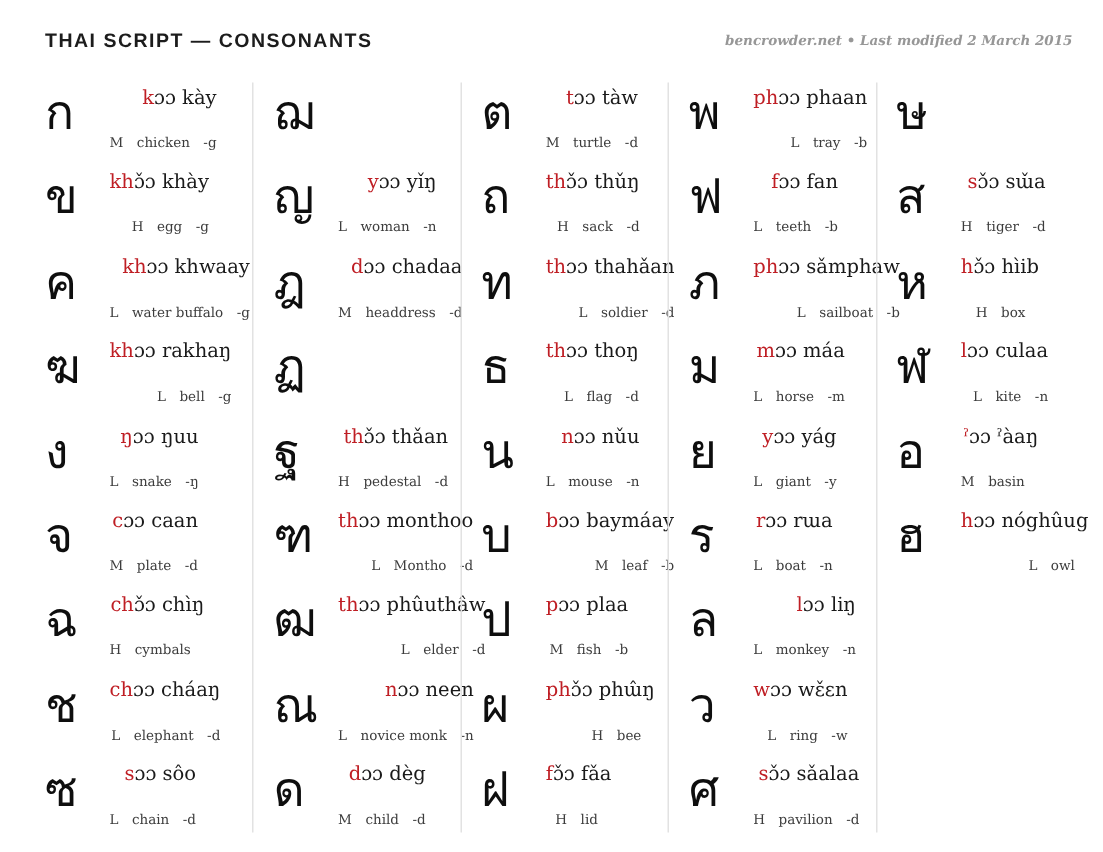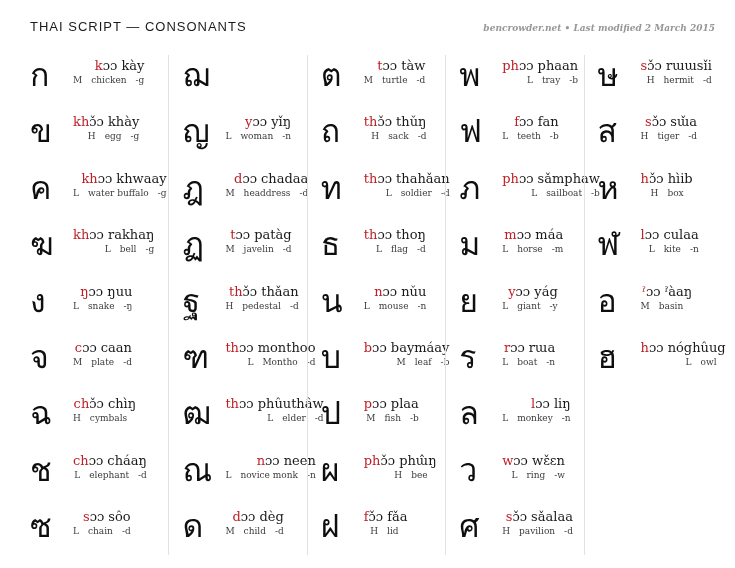--- a/index.html
+++ b/index.html
@@ -4,21 +4,21 @@
 <style>
   :root { --accent:#bf1e24; --divider:#e2e2e2; --ink:#1a1a1a; --muted:#3c3c3c; --faded:#979797; }
   * { box-sizing:border-box; }
   html,body { margin:0; padding:0; }
   body {
     width:735px; height:568px; background:#ffffff; position:relative; overflow:hidden;
     font-family:"DejaVu Serif", serif;
   }
   .page-title {
     position:absolute; left:30px; top:19px;
-    font-family:"Liberation Sans", sans-serif; font-weight:normal;
+    font-family:"Liberation Sans", sans-serif; font-weight:bold;
     font-size:13px; letter-spacing:1px; color:#1c1c1c;
   }
   .credit {
     position:absolute; right:20px; top:23px;
     font-family:"DejaVu Serif", serif; font-style:italic;
     font-size:9px; color:var(--faded);font-weight:bold;
   }
   .grid {
     position:absolute; left:30px; top:55px; width:692px; height:500px;
     display:flex;
@@ -26,21 +26,21 @@
   .col { width:20%; padding-right:6px; }
   .col + .col { border-left:1px solid var(--divider); padding-left:13px; }
   .entry { height:56.4px; display:flex; align-items:flex-start; }
   .glyph {
     width:38px; flex:none; font-size:32px; line-height:40px; color:#0e0e0e;
     font-family:"DejaVu Serif", serif;
   }
   .info { margin-left:5px; padding-top:4px;text-align:right; }
   .phonetic { font-size:13px; line-height:14px; color:var(--ink); white-space:nowrap; }
   .phonetic .init { color:var(--accent); }
-  .meta { font-size:9px; line-height:11px; margin-top:2px; color:var(--muted); white-space:nowrap; }
+  .meta { font-size:9px; line-height:11px; margin-top:18px; color:var(--muted); white-space:nowrap; }
   .meta .cls { margin-right:9px; }
   .meta .meaning { margin-right:9px; }
 </style>
 </head>
 <body>
 
 <div class="page-title">THAI SCRIPT — CONSONANTS</div>
 <div class="credit">bencrowder.net • Last modified 2 March 2015</div>
 <div class="grid">
     <div class="col">
@@ -121,24 +121,20 @@
       </div>
       <div class="entry">
         <div class="glyph">ฎ</div>
         <div class="info">
           <div class="phonetic"><span class="init">d</span><span class="rest">ɔɔ chadaa</span></div>
           <div class="meta"><span class="cls">M</span><span class="meaning">headdress</span><span class="ending">-d</span></div>
         </div>
       </div>
       <div class="entry">
         <div class="glyph">ฏ</div>
-        <div class="info">
-          <div class="phonetic"><span class="init">t</span><span class="rest">ɔɔ patàg</span></div>
-          <div class="meta"><span class="cls">M</span><span class="meaning">javelin</span><span class="ending">-d</span></div>
-        </div>
       </div>
       <div class="entry">
         <div class="glyph">ฐ</div>
         <div class="info">
           <div class="phonetic"><span class="init">th</span><span class="rest">ɔ̌ɔ thǎan</span></div>
           <div class="meta"><span class="cls">H</span><span class="meaning">pedestal</span><span class="ending">-d</span></div>
         </div>
       </div>
       <div class="entry">
         <div class="glyph">ฑ</div>
@@ -295,24 +291,20 @@
         <div class="glyph">ศ</div>
         <div class="info">
           <div class="phonetic"><span class="init">s</span><span class="rest">ɔ̌ɔ sǎalaa</span></div>
           <div class="meta"><span class="cls">H</span><span class="meaning">pavilion</span><span class="ending">-d</span></div>
         </div>
       </div>
     </div>
     <div class="col">
       <div class="entry">
         <div class="glyph">ษ</div>
-        <div class="info">
-          <div class="phonetic"><span class="init">s</span><span class="rest">ɔ̌ɔ rɯɯsǐi</span></div>
-          <div class="meta"><span class="cls">H</span><span class="meaning">hermit</span><span class="ending">-d</span></div>
-        </div>
       </div>
       <div class="entry">
         <div class="glyph">ส</div>
         <div class="info">
           <div class="phonetic"><span class="init">s</span><span class="rest">ɔ̌ɔ sɯ̌a</span></div>
           <div class="meta"><span class="cls">H</span><span class="meaning">tiger</span><span class="ending">-d</span></div>
         </div>
       </div>
       <div class="entry">
         <div class="glyph">ห</div>

